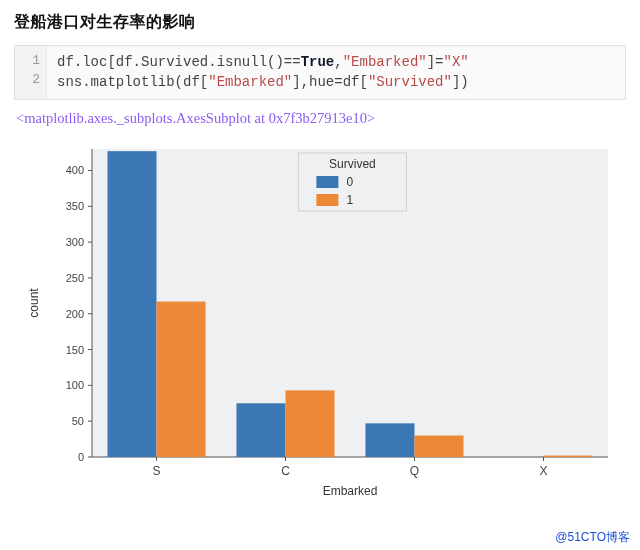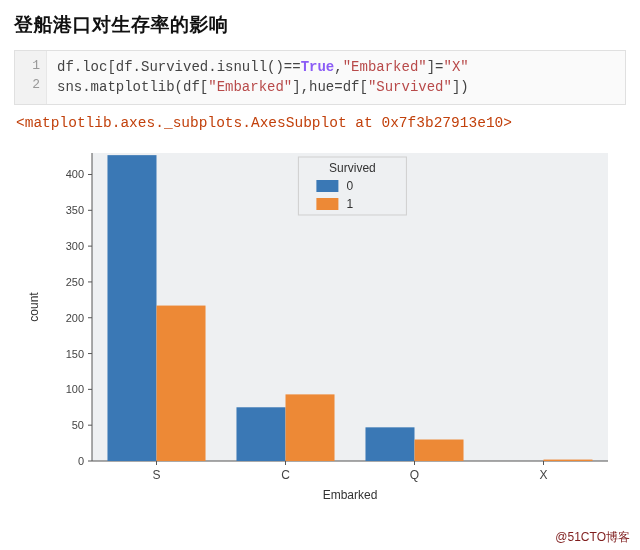--- a/index.html
+++ b/index.html
@@ -1,34 +1,34 @@
 <!DOCTYPE html>
 <html><head>
 <meta charset="utf-8">
 <style>
   * { margin: 0; padding: 0; box-sizing: border-box; }
   body { font-family: "Helvetica Neue", Arial, sans-serif; width: 640px; height: 550px; background: #fff; color: #333; }
   .wrap { padding: 12px 14px 0 14px; }
-  h2 { font-size: 19px; font-weight: 700; color: #111; margin-bottom: 12px; letter-spacing: 0.5px; }
+  h2 { font-size: 16px; font-weight: 700; color: #111; margin-bottom: 12px; letter-spacing: 0.5px; }
 
   
   .code-cell { display: flex; border: 1px solid #e0e0e0; font-family: Consolas, "Courier New", monospace; font-size: 14px; background: #f9f9f9; }
   .gutter { width: 32px; background: #f2f2f2; border-right: 1px solid #e7e7e7; color: #999; text-align: right; padding: 6px 6px; line-height: 1.45; user-select: none; }
   .gutter div { font-size: 13px; }
   .code-body { padding: 6px 10px; line-height: 1.45; white-space: pre; flex: 1; color: #444; background: #fafafa; }
-  .code-body .kw { color: #8b5cf6; font-weight: 700; }
+  .code-body .kw { color: #0f172a; font-weight: 700; }
   .code-body .str { color: #b84a4a; }
 
-  .output-text { font-family: Liberation Mono, monospace; font-size: 14.5px; color: #c2410c; margin: 10px 2px 6px 2px; }
+  .output-text { font-family: Liberation Serif, serif; font-size: 14.5px; color: #8b5cf6; margin: 10px 2px 6px 2px; }
 
   
   .chart-box { width: 614px; height: 372px; margin: 0 auto 4px auto; position: relative; }
   .chart-box svg { width: 100%; height: 100%; display: block; }
 
-  .watermark { position: absolute; right: 10px; bottom: 4px; font-size: 12px; color: #7f1d1d; }
+  .watermark { position: absolute; right: 10px; bottom: 4px; font-size: 12px; color: #1d4ed8; }
 </style>
 </head>
 <body>
 
 <div class="wrap">
   <h2>登船港口对生存率的影响</h2>
 
   <div class="code-cell">
     <div class="gutter">
       <div>1</div>

